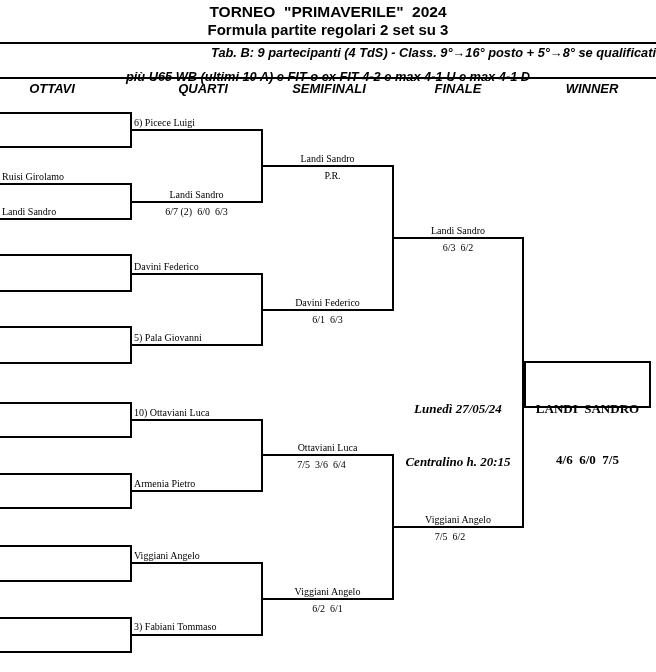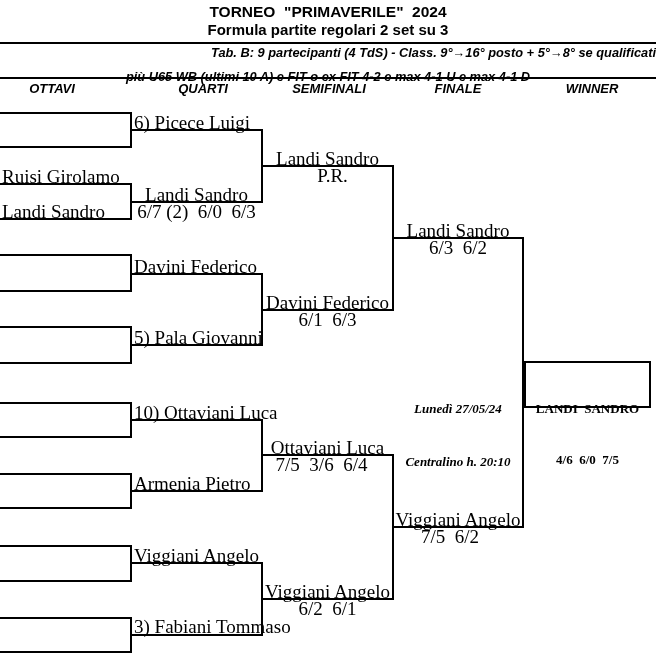--- a/index.html
+++ b/index.html
@@ -15,21 +15,21 @@
   .title    { top:3px;  font-size:15.5px; }
   .subtitle { top:21px; font-size:15px; }
   .info     { font-size:12.8px; font-style:italic; }
   .info1    { top:45px;text-align:right; }
   .info2    { top:61px;margin-top:8px; }
 
   .col-hdr { position:absolute; top:81px; width:140px; text-align:center;
              font-family:"Liberation Sans", sans-serif; font-weight:bold; font-style:italic;
              font-size:13px; white-space:pre; }
 
-  .lbl { position:absolute; font-size:19px; line-height:15px; white-space:pre; }
+  .lbl { position:absolute; font-size:10px; line-height:15px; white-space:pre; }
   .ctr { text-align:center; }
   .sched { position:absolute; left:390px; width:136px; text-align:center;
            font-weight:bold; font-style:italic; font-size:13px; line-height:17.5px; white-space:pre; }
 
   .winner-box { position:absolute; left:524px; top:361px; width:123px; height:40px;
                 border:2px solid #000; text-align:center; font-weight:bold;
                 font-size:13px; line-height:17px; padding-top:3px; white-space:pre; }
 </style>
 </head>
 <body>
@@ -94,21 +94,21 @@
   <div class="lbl ctr" style="left:262px; top:584px; width:131px;">Viggiani Angelo</div>
   <div class="lbl ctr" style="left:262px; top:601px; width:131px;">6/2  6/1</div>
 
   <div class="lbl ctr" style="left:393px; top:223px; width:130px;">Landi Sandro</div>
   <div class="lbl ctr" style="left:393px; top:240px; width:130px;">6/3  6/2</div>
   <div class="lbl ctr" style="left:393px; top:512px; width:130px;">Viggiani Angelo</div>
   <div class="lbl ctr" style="left:385px; top:529px; width:130px;">7/5  6/2</div>
 
   <div class="sched" style="top:365px;">
     <div>Lunedì 27/05/24</div>
-    <div>Centralino h. 20:10</div>
+    <div>Centralino h. 20:15</div>
   </div>
 
   <div class="winner-box">
     <div>LANDI  SANDRO</div>
     <div>4/6  6/0  7/5</div>
   </div>
 
 </div>
 
 </body></html>

